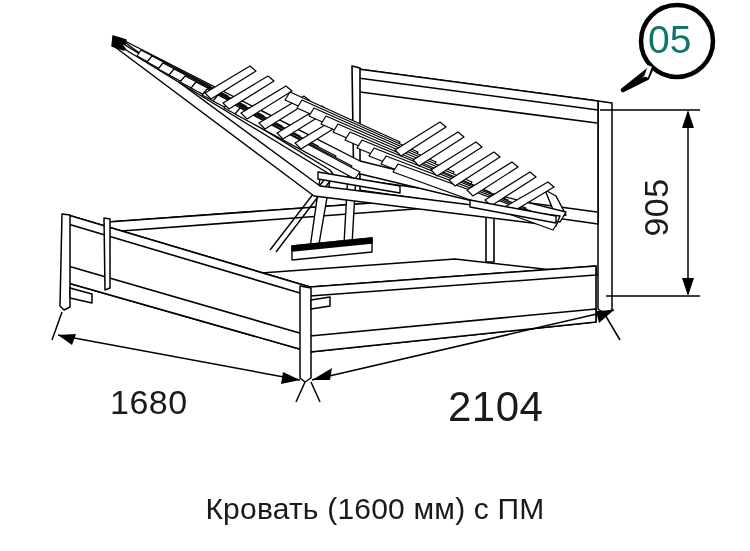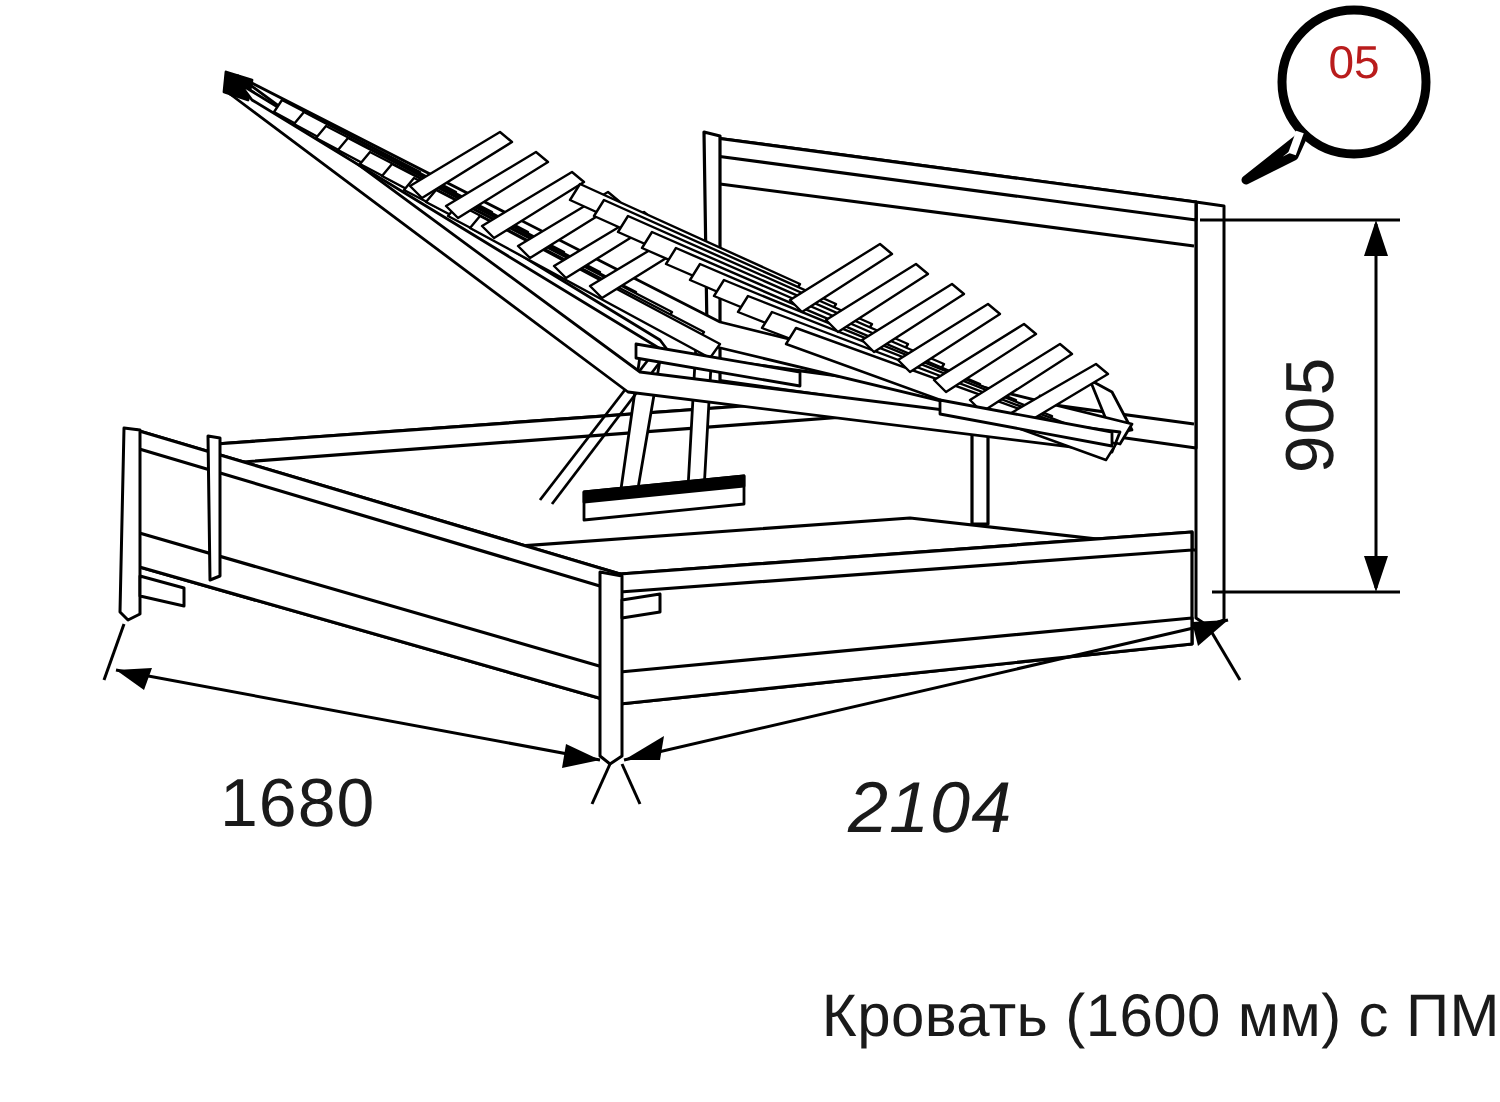--- a/index.html
+++ b/index.html
@@ -35,53 +35,51 @@
     white-space: nowrap;
     letter-spacing: 0.5px;
   }
   #dim-width-label {
     left: 110px;
     top: 383px;
     font-size: 34px;
     text-align: right;
   }
   #dim-length-label {
-    left: 424px;
+    left: 448px;
     top: 383px;
-    font-size: 36px;
-    font-style: italic;
+    font-size: 42px;
   }
   #dim-height-label {
     left: 627px;
     top: 188px;
     font-size: 34px;
     transform: rotate(-90deg);
     transform-origin: center center;
   }
   #caption {
     position: absolute;
     left: 0;
     top: 492px;
     width: 750px;
-    text-align: right;
+    text-align: center;
     font-size: 30px;
     font-family: "Liberation Sans", sans-serif;
     color: #1a1a1a;
     letter-spacing: 0.2px;
   }
   #badge-number {
     position: absolute;
     left: 648px;
     top: 18px;
     width: 58px;
-    text-align: center;
-    font-size: 23px;
+    font-size: 39px;
     font-weight: 400;
     font-family: "Liberation Sans", sans-serif;
-    color: #b91c1c;
+    color: #0f766e;
   }
 </style>
 </head>
 <body>
 
 <div id="stage">
 
   <svg id="drawing" viewBox="0 0 750 551" xmlns="http://www.w3.org/2000/svg">
 
     <g fill="#ffffff" stroke="#000000" stroke-width="1.6" stroke-linejoin="round" stroke-linecap="round">

